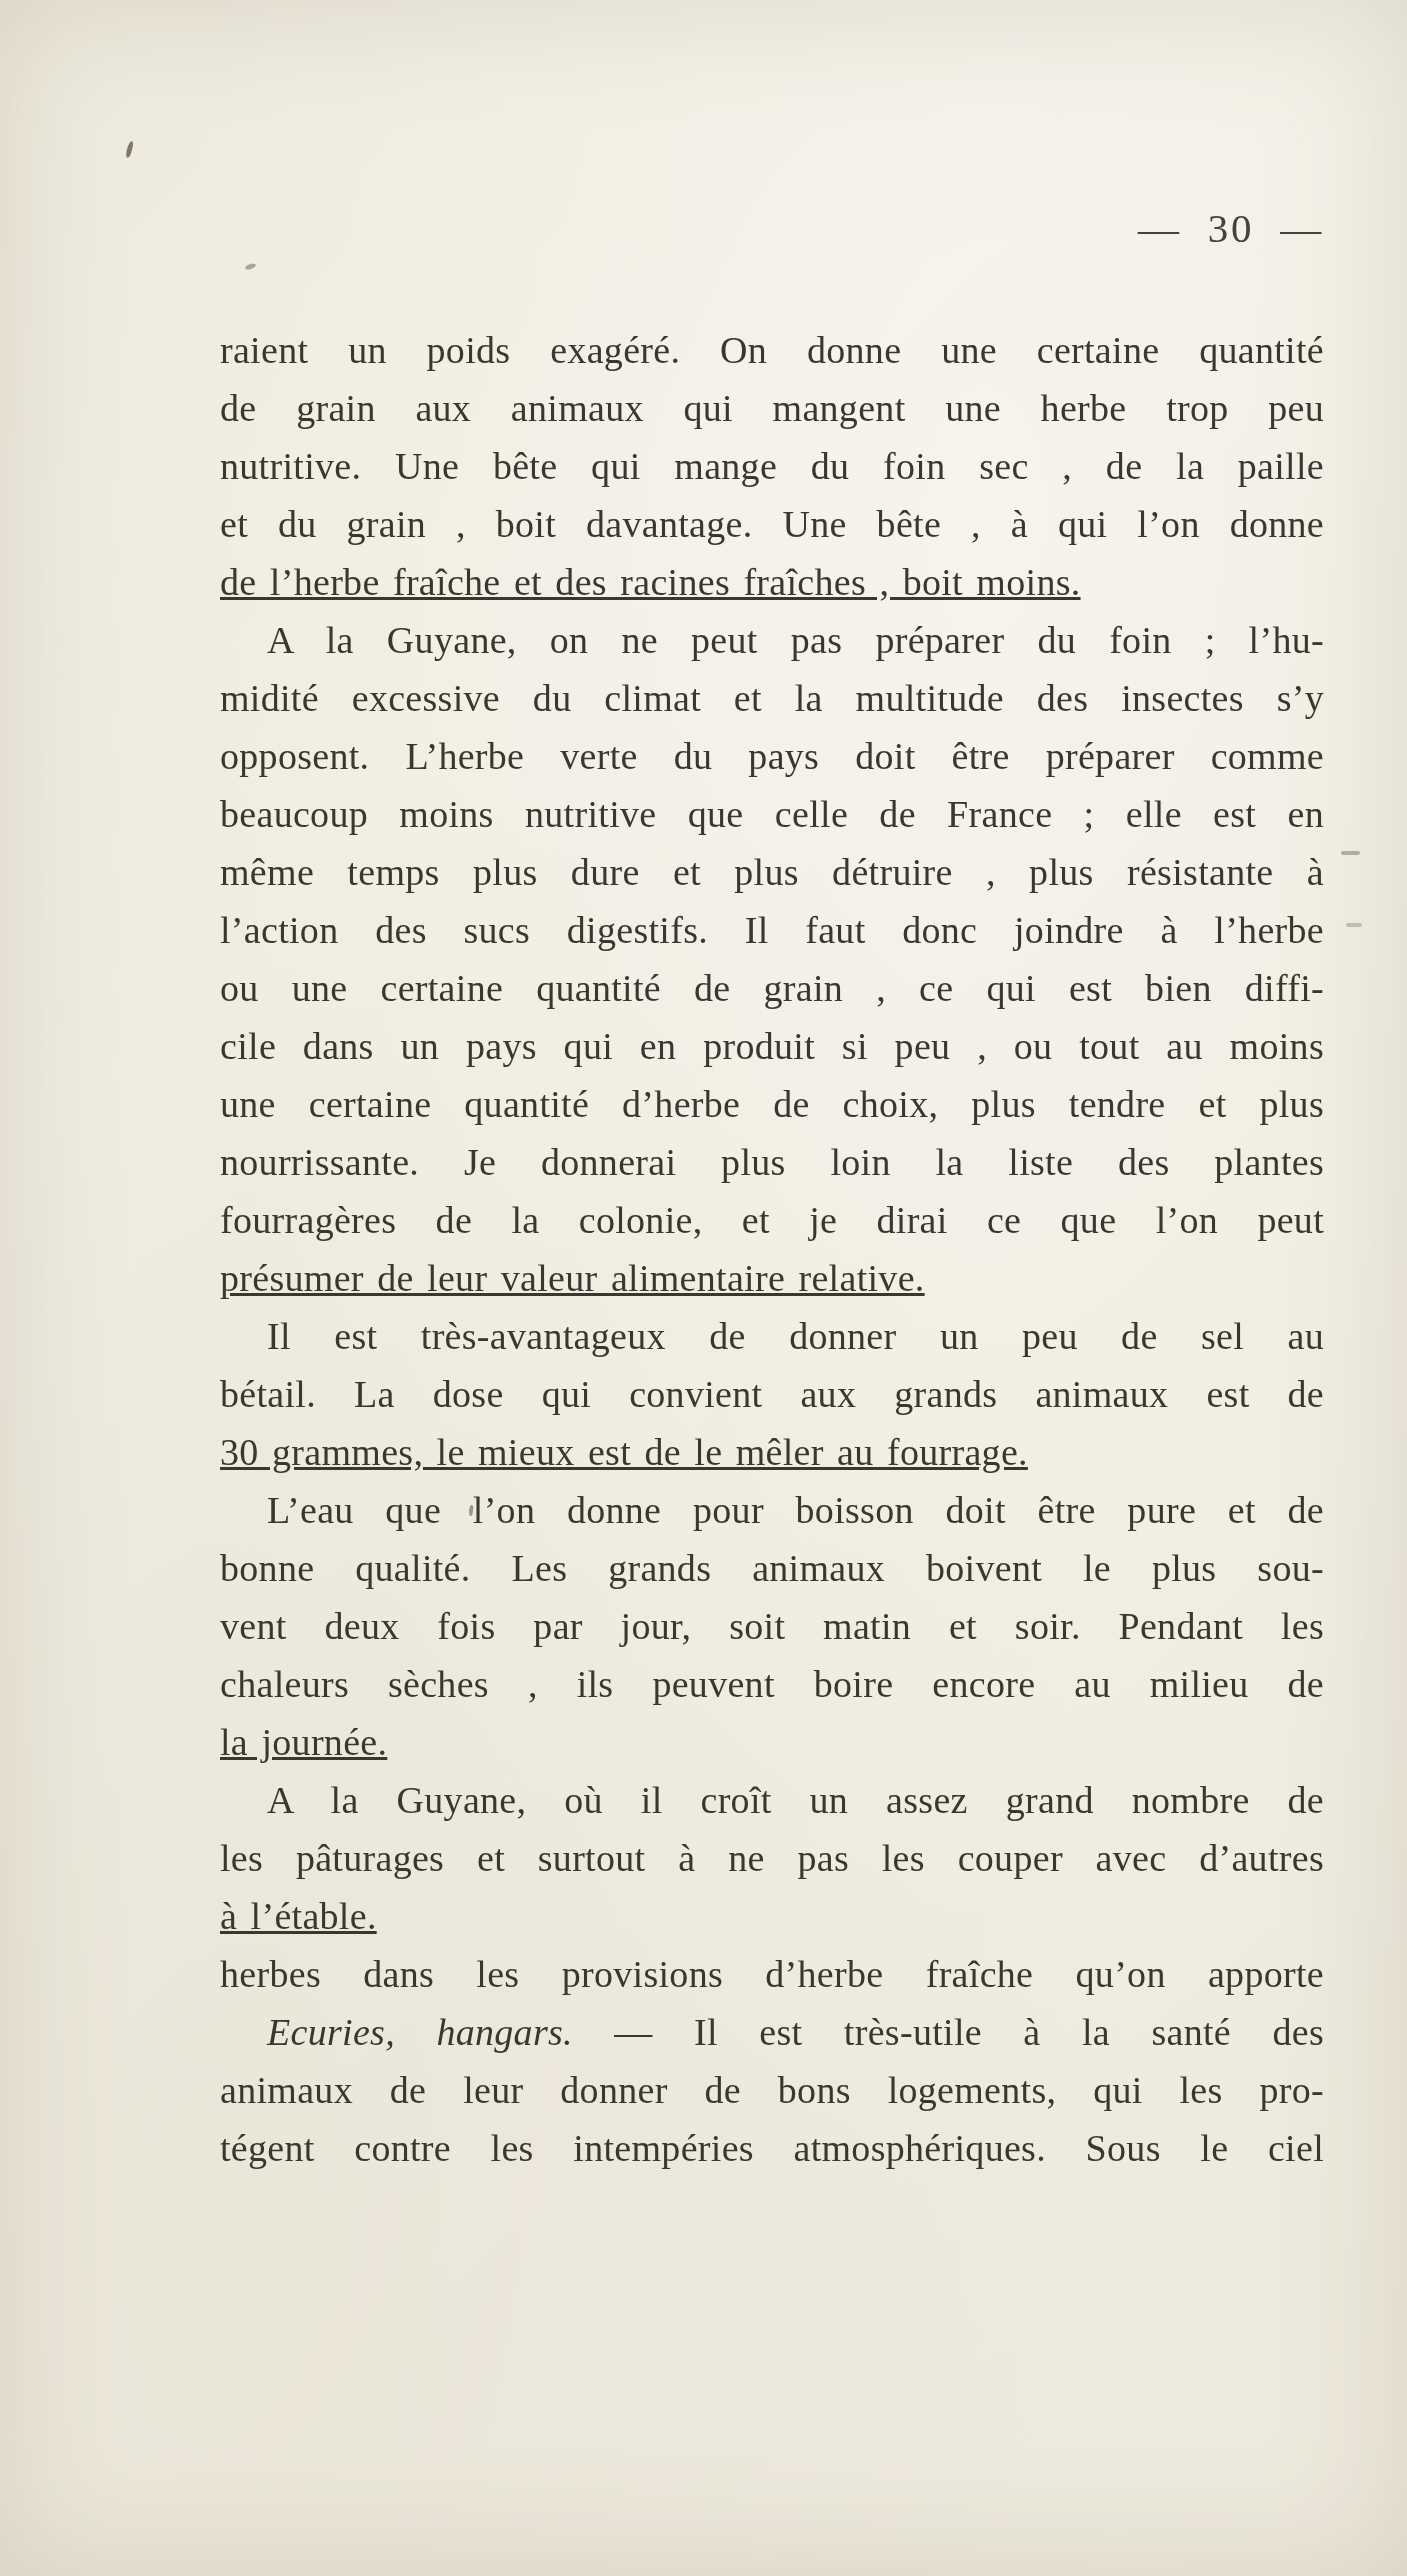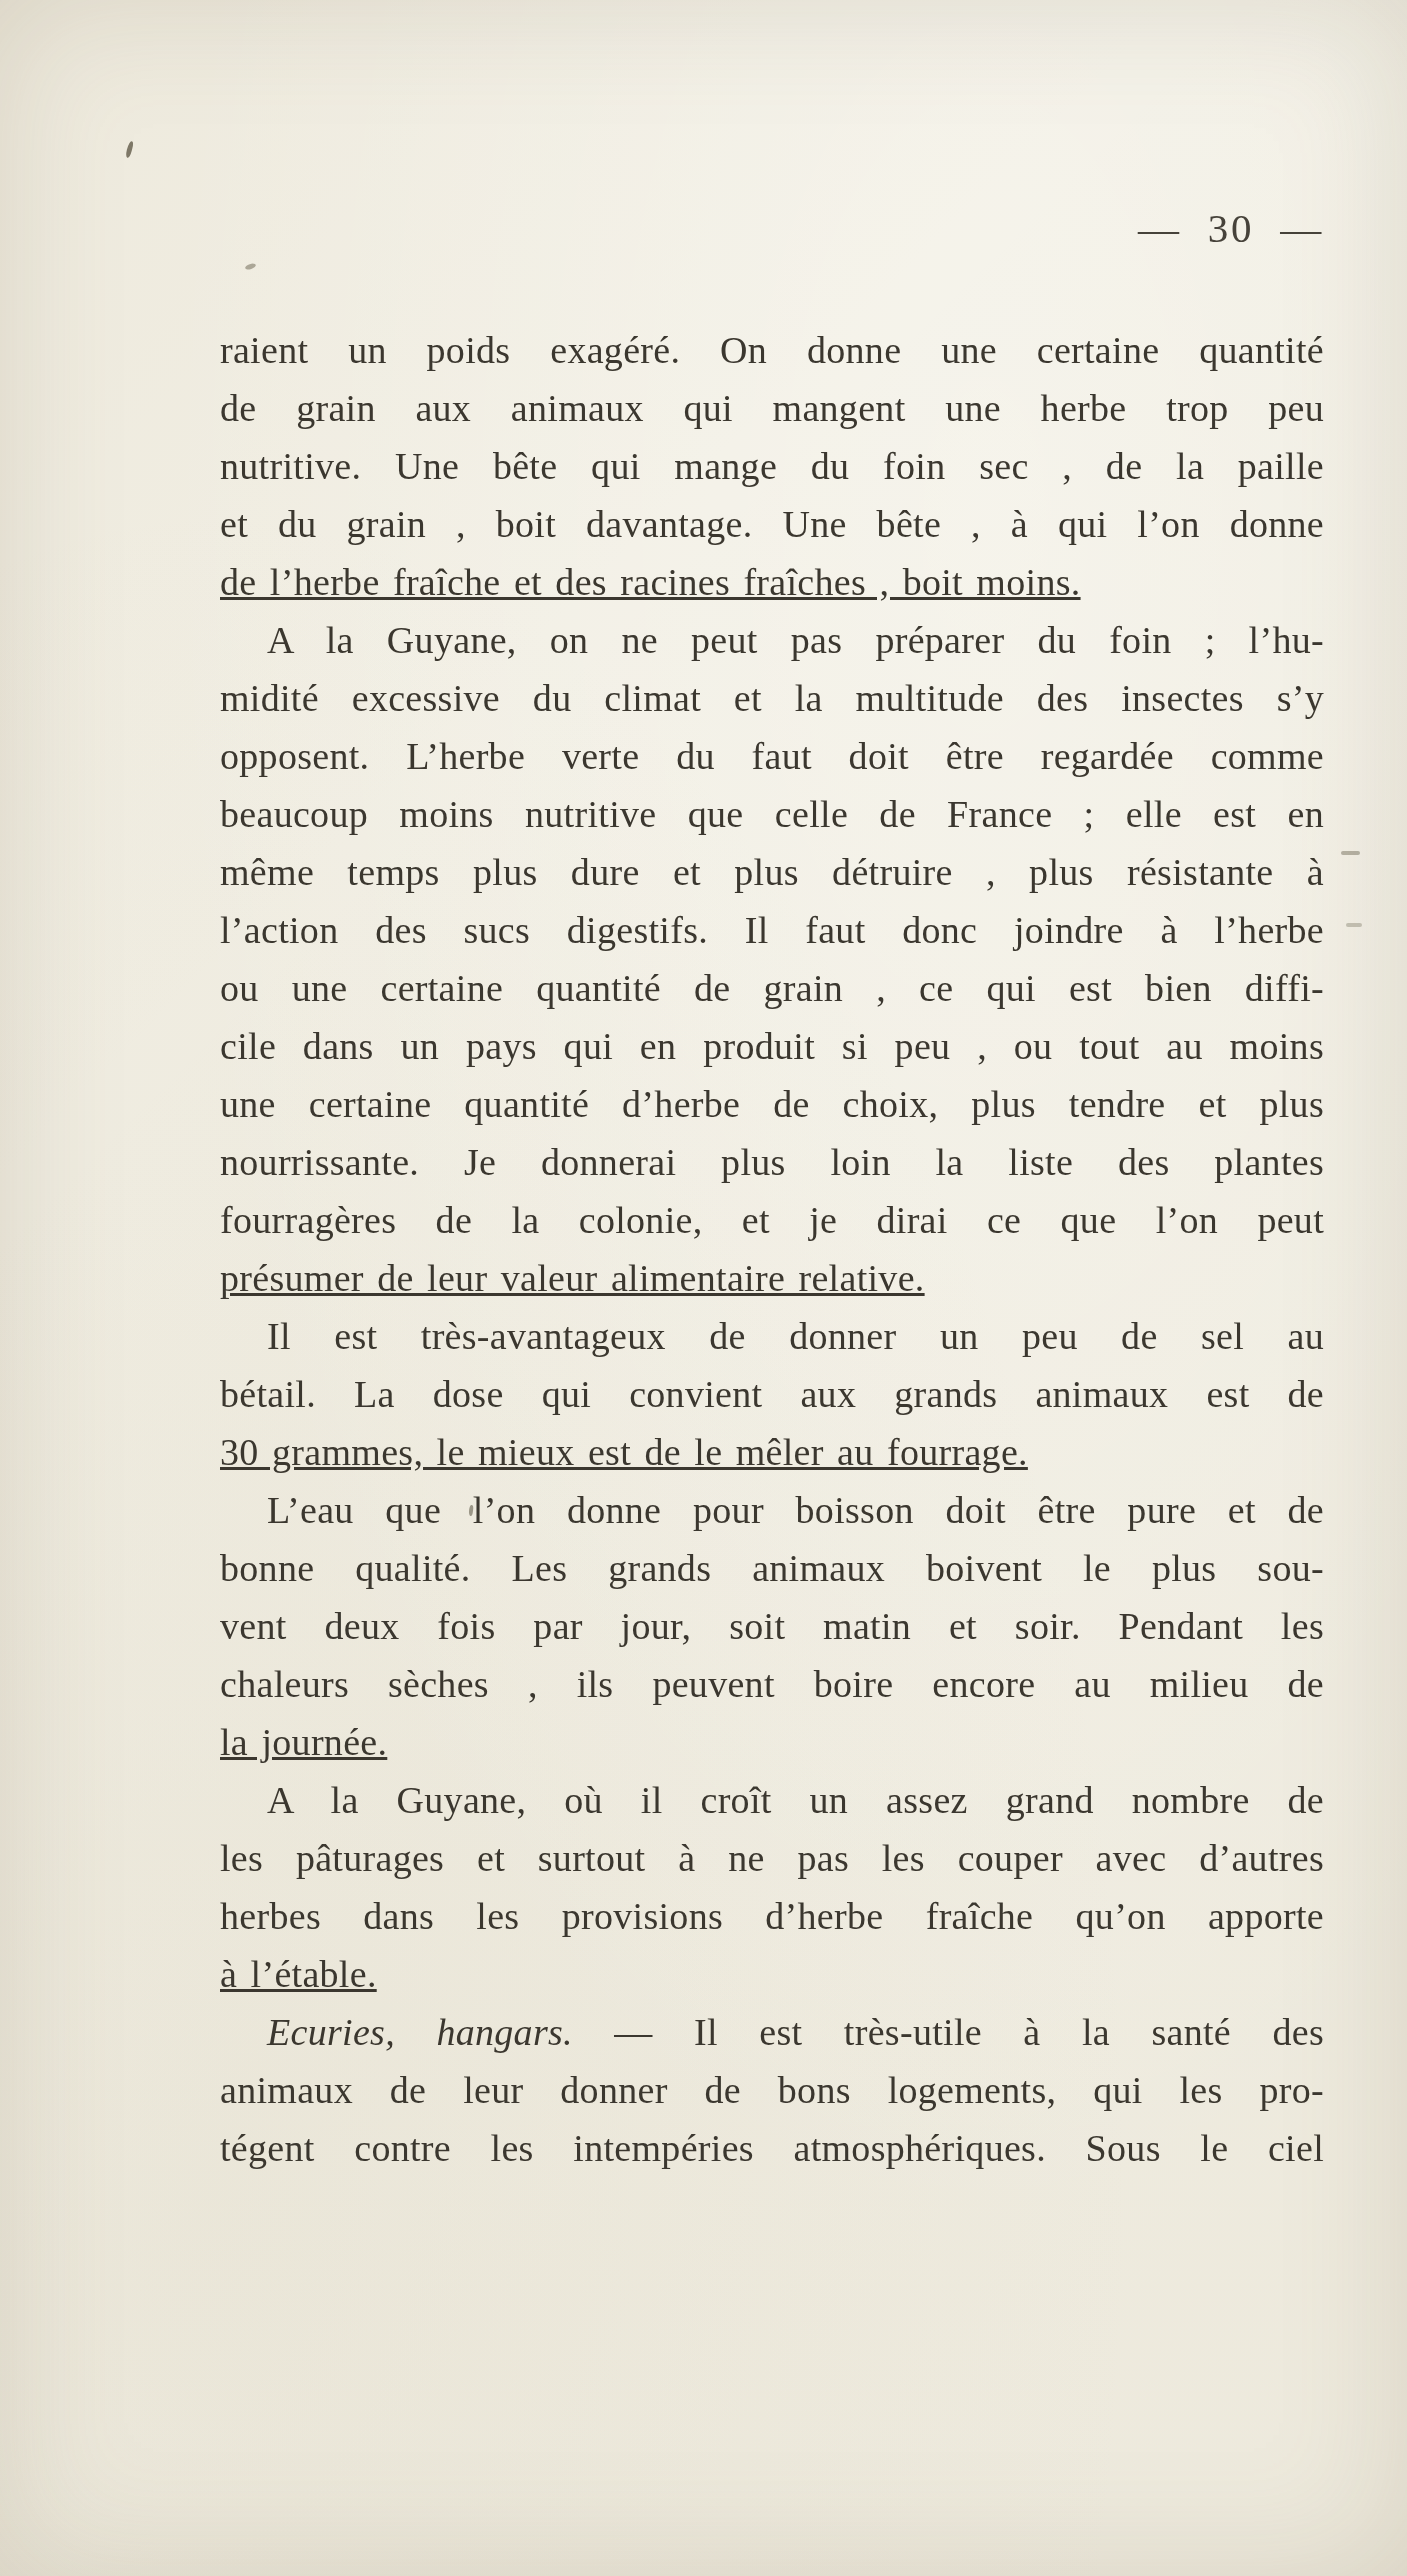--- a/index.html
+++ b/index.html
@@ -130,21 +130,21 @@
       <p class="para">
         <span class="line">raient un poids exagéré. On donne une certaine quantité</span>
         <span class="line">de grain aux animaux qui mangent une herbe trop peu</span>
         <span class="line">nutritive. Une bête qui mange du foin sec , de la paille</span>
         <span class="line">et du grain , boit davantage. Une bête , à qui l’on donne</span>
         <span class="line last">de l’herbe fraîche et des racines fraîches , boit moins.</span>
       </p>
       <p class="para indent">
         <span class="line">A la Guyane, on ne peut pas préparer du foin ; l’hu-</span>
         <span class="line">midité excessive du climat et la multitude des insectes s’y</span>
-        <span class="line">opposent. L’herbe verte du faut doit être regardée comme</span>
+        <span class="line">opposent. L’herbe verte du pays doit être préparer comme</span>
         <span class="line">beaucoup moins nutritive que celle de France ; elle est en</span>
         <span class="line">même temps plus dure et plus détruire , plus résistante à</span>
         <span class="line">l’action des sucs digestifs. Il faut donc joindre à l’herbe</span>
         <span class="line">ou une certaine quantité de grain , ce qui est bien diffi-</span>
         <span class="line">cile dans un pays qui en produit si peu , ou tout au moins</span>
         <span class="line">une certaine quantité d’herbe de choix, plus tendre et plus</span>
         <span class="line">nourrissante. Je donnerai plus loin la liste des plantes</span>
         <span class="line">fourragères de la colonie, et je dirai ce que l’on peut</span>
         <span class="line last">présumer de leur valeur alimentaire relative.</span>
       </p>
@@ -156,22 +156,22 @@
       <p class="para indent">
         <span class="line">L’eau que l’on donne pour boisson doit être pure et de</span>
         <span class="line">bonne qualité. Les grands animaux boivent le plus sou-</span>
         <span class="line">vent deux fois par jour, soit matin et soir. Pendant les</span>
         <span class="line">chaleurs sèches , ils peuvent boire encore au milieu de</span>
         <span class="line last">la journée.</span>
       </p>
       <p class="para indent">
         <span class="line">A la Guyane, où il croît un assez grand nombre de</span>
         <span class="line">les pâturages et surtout à ne pas les couper avec d’autres</span>
+        <span class="line last">à l’étable.</span>
         <span class="line">herbes dans les provisions d’herbe fraîche qu’on apporte</span>
-        <span class="line last">à l’étable.</span>
       </p>
       <p class="para indent">
         <span class="line"><i>Ecuries, hangars.</i> — Il est très-utile à la santé des</span>
         <span class="line">animaux de leur donner de bons logements, qui les pro-</span>
         <span class="line">tégent contre les intempéries atmosphériques. Sous le ciel</span>
       </p>
     </div>
 
 </div>
 

